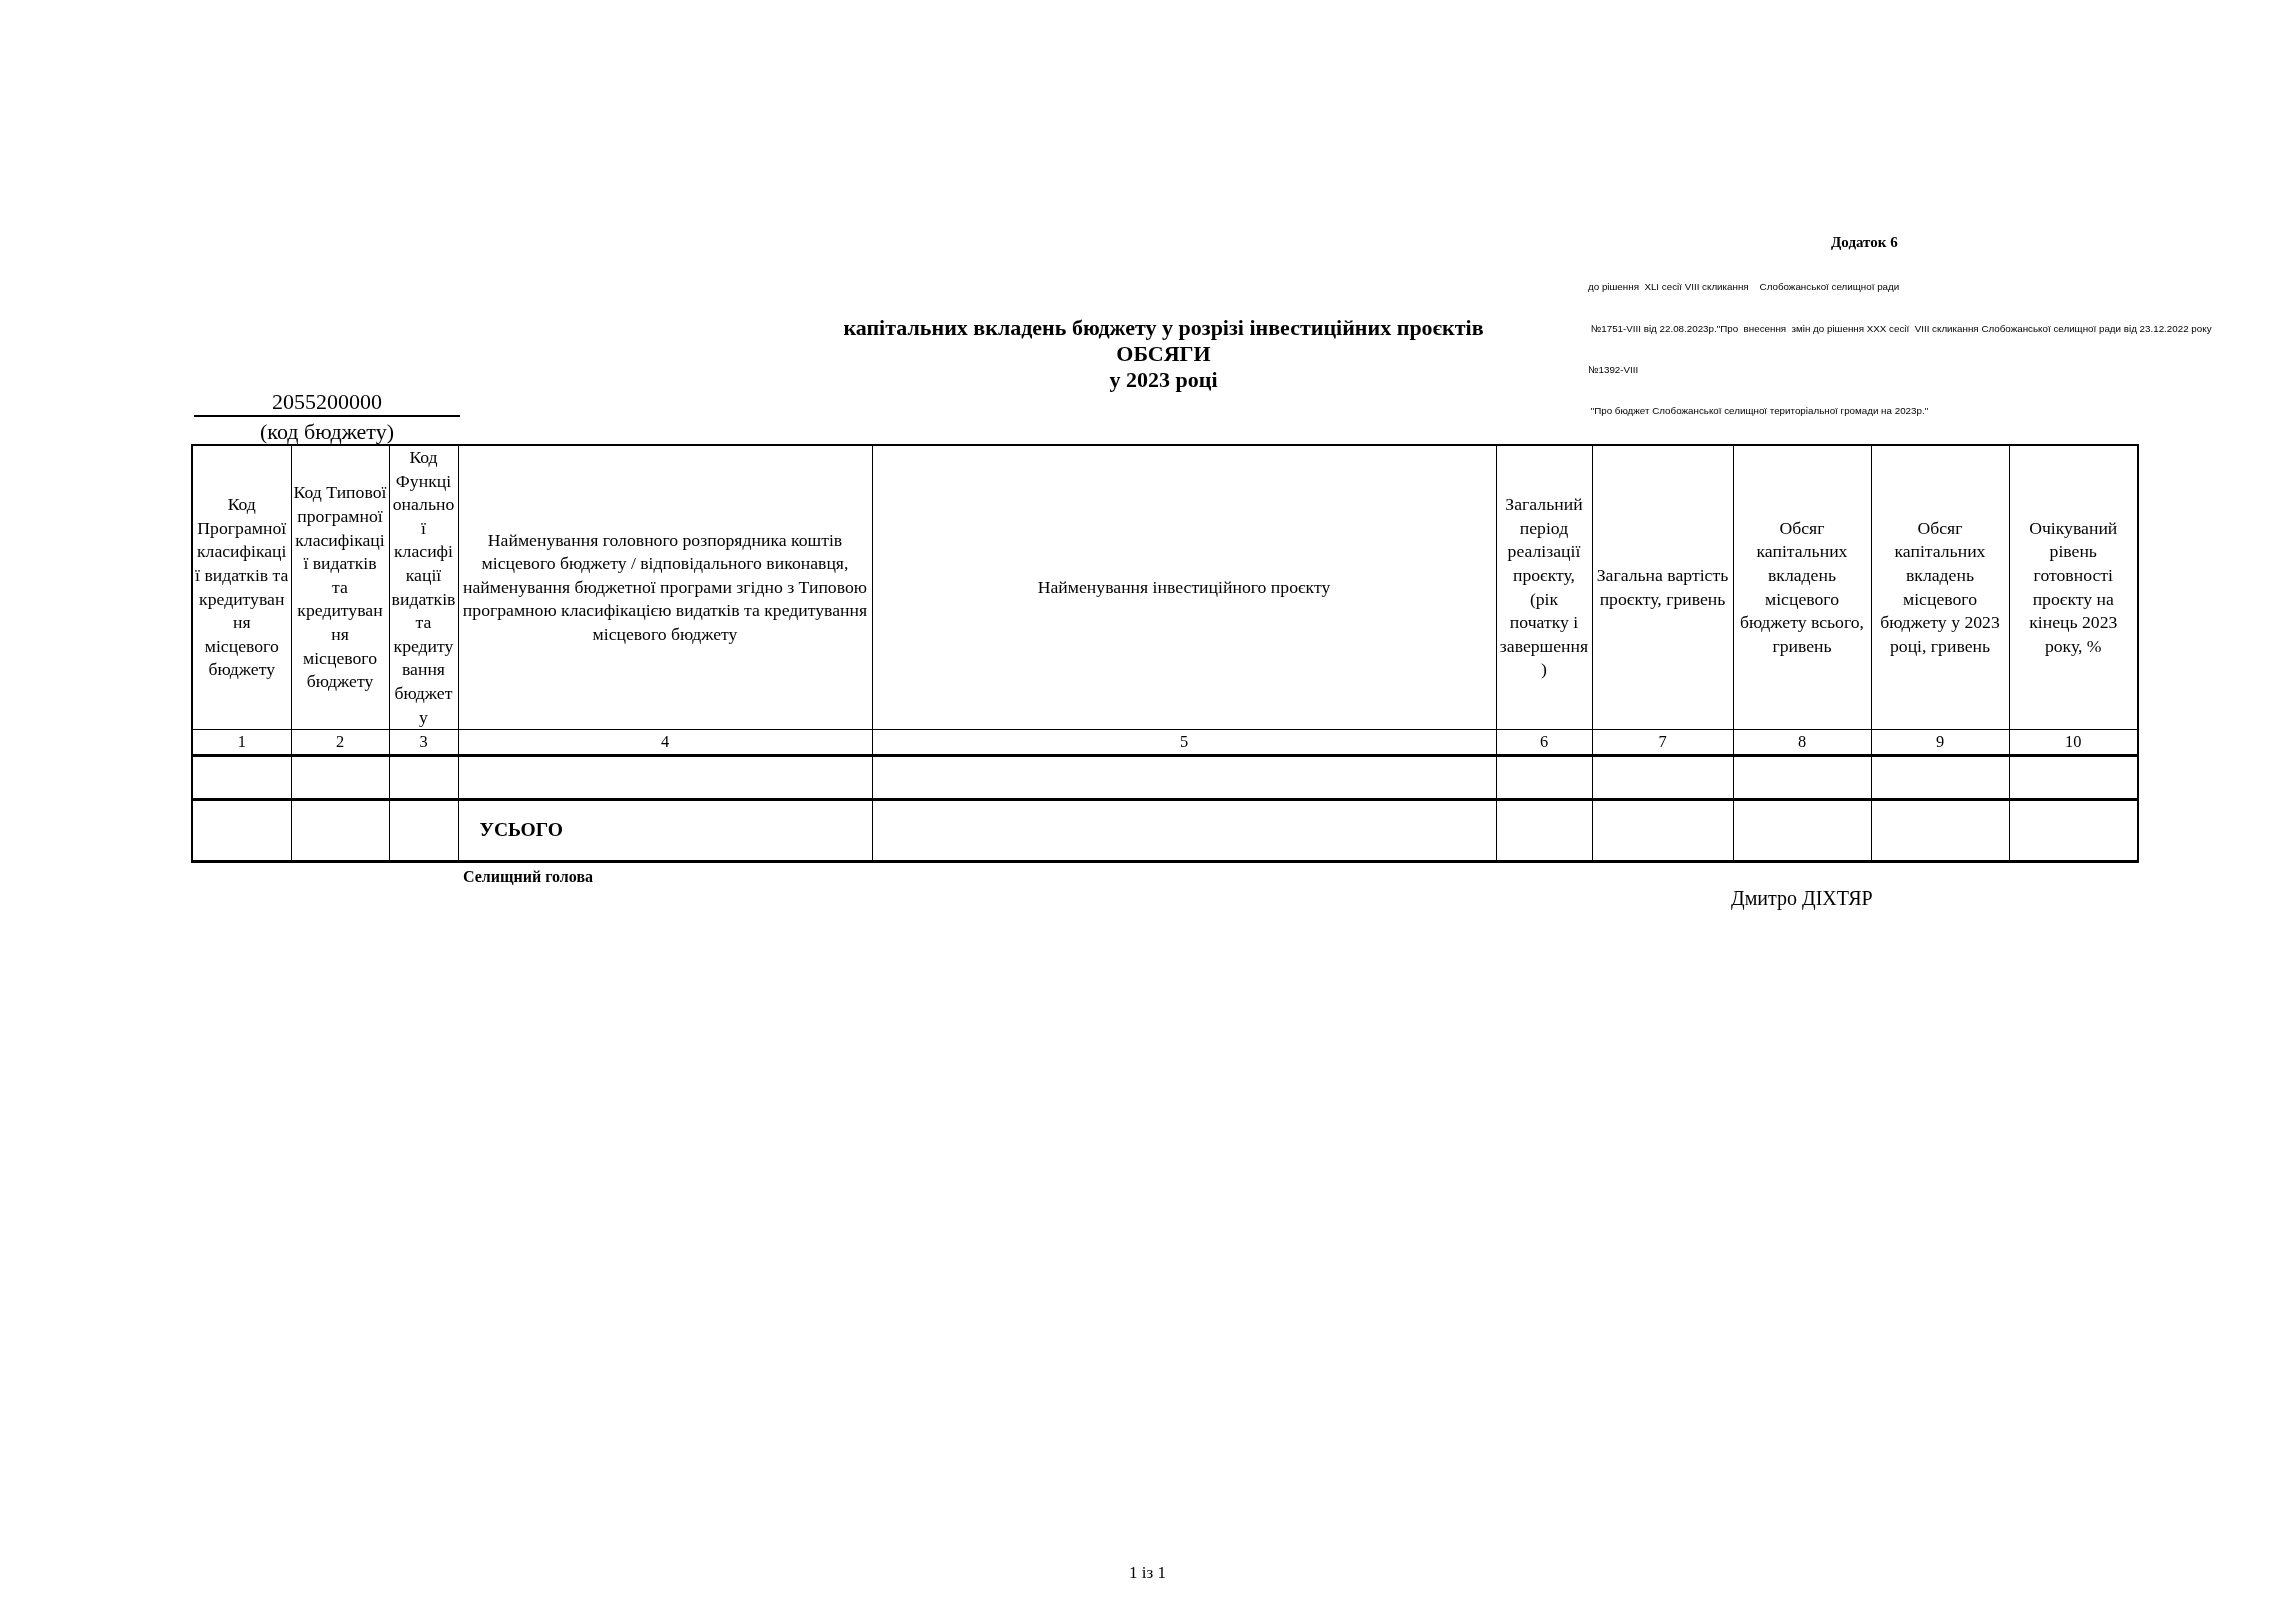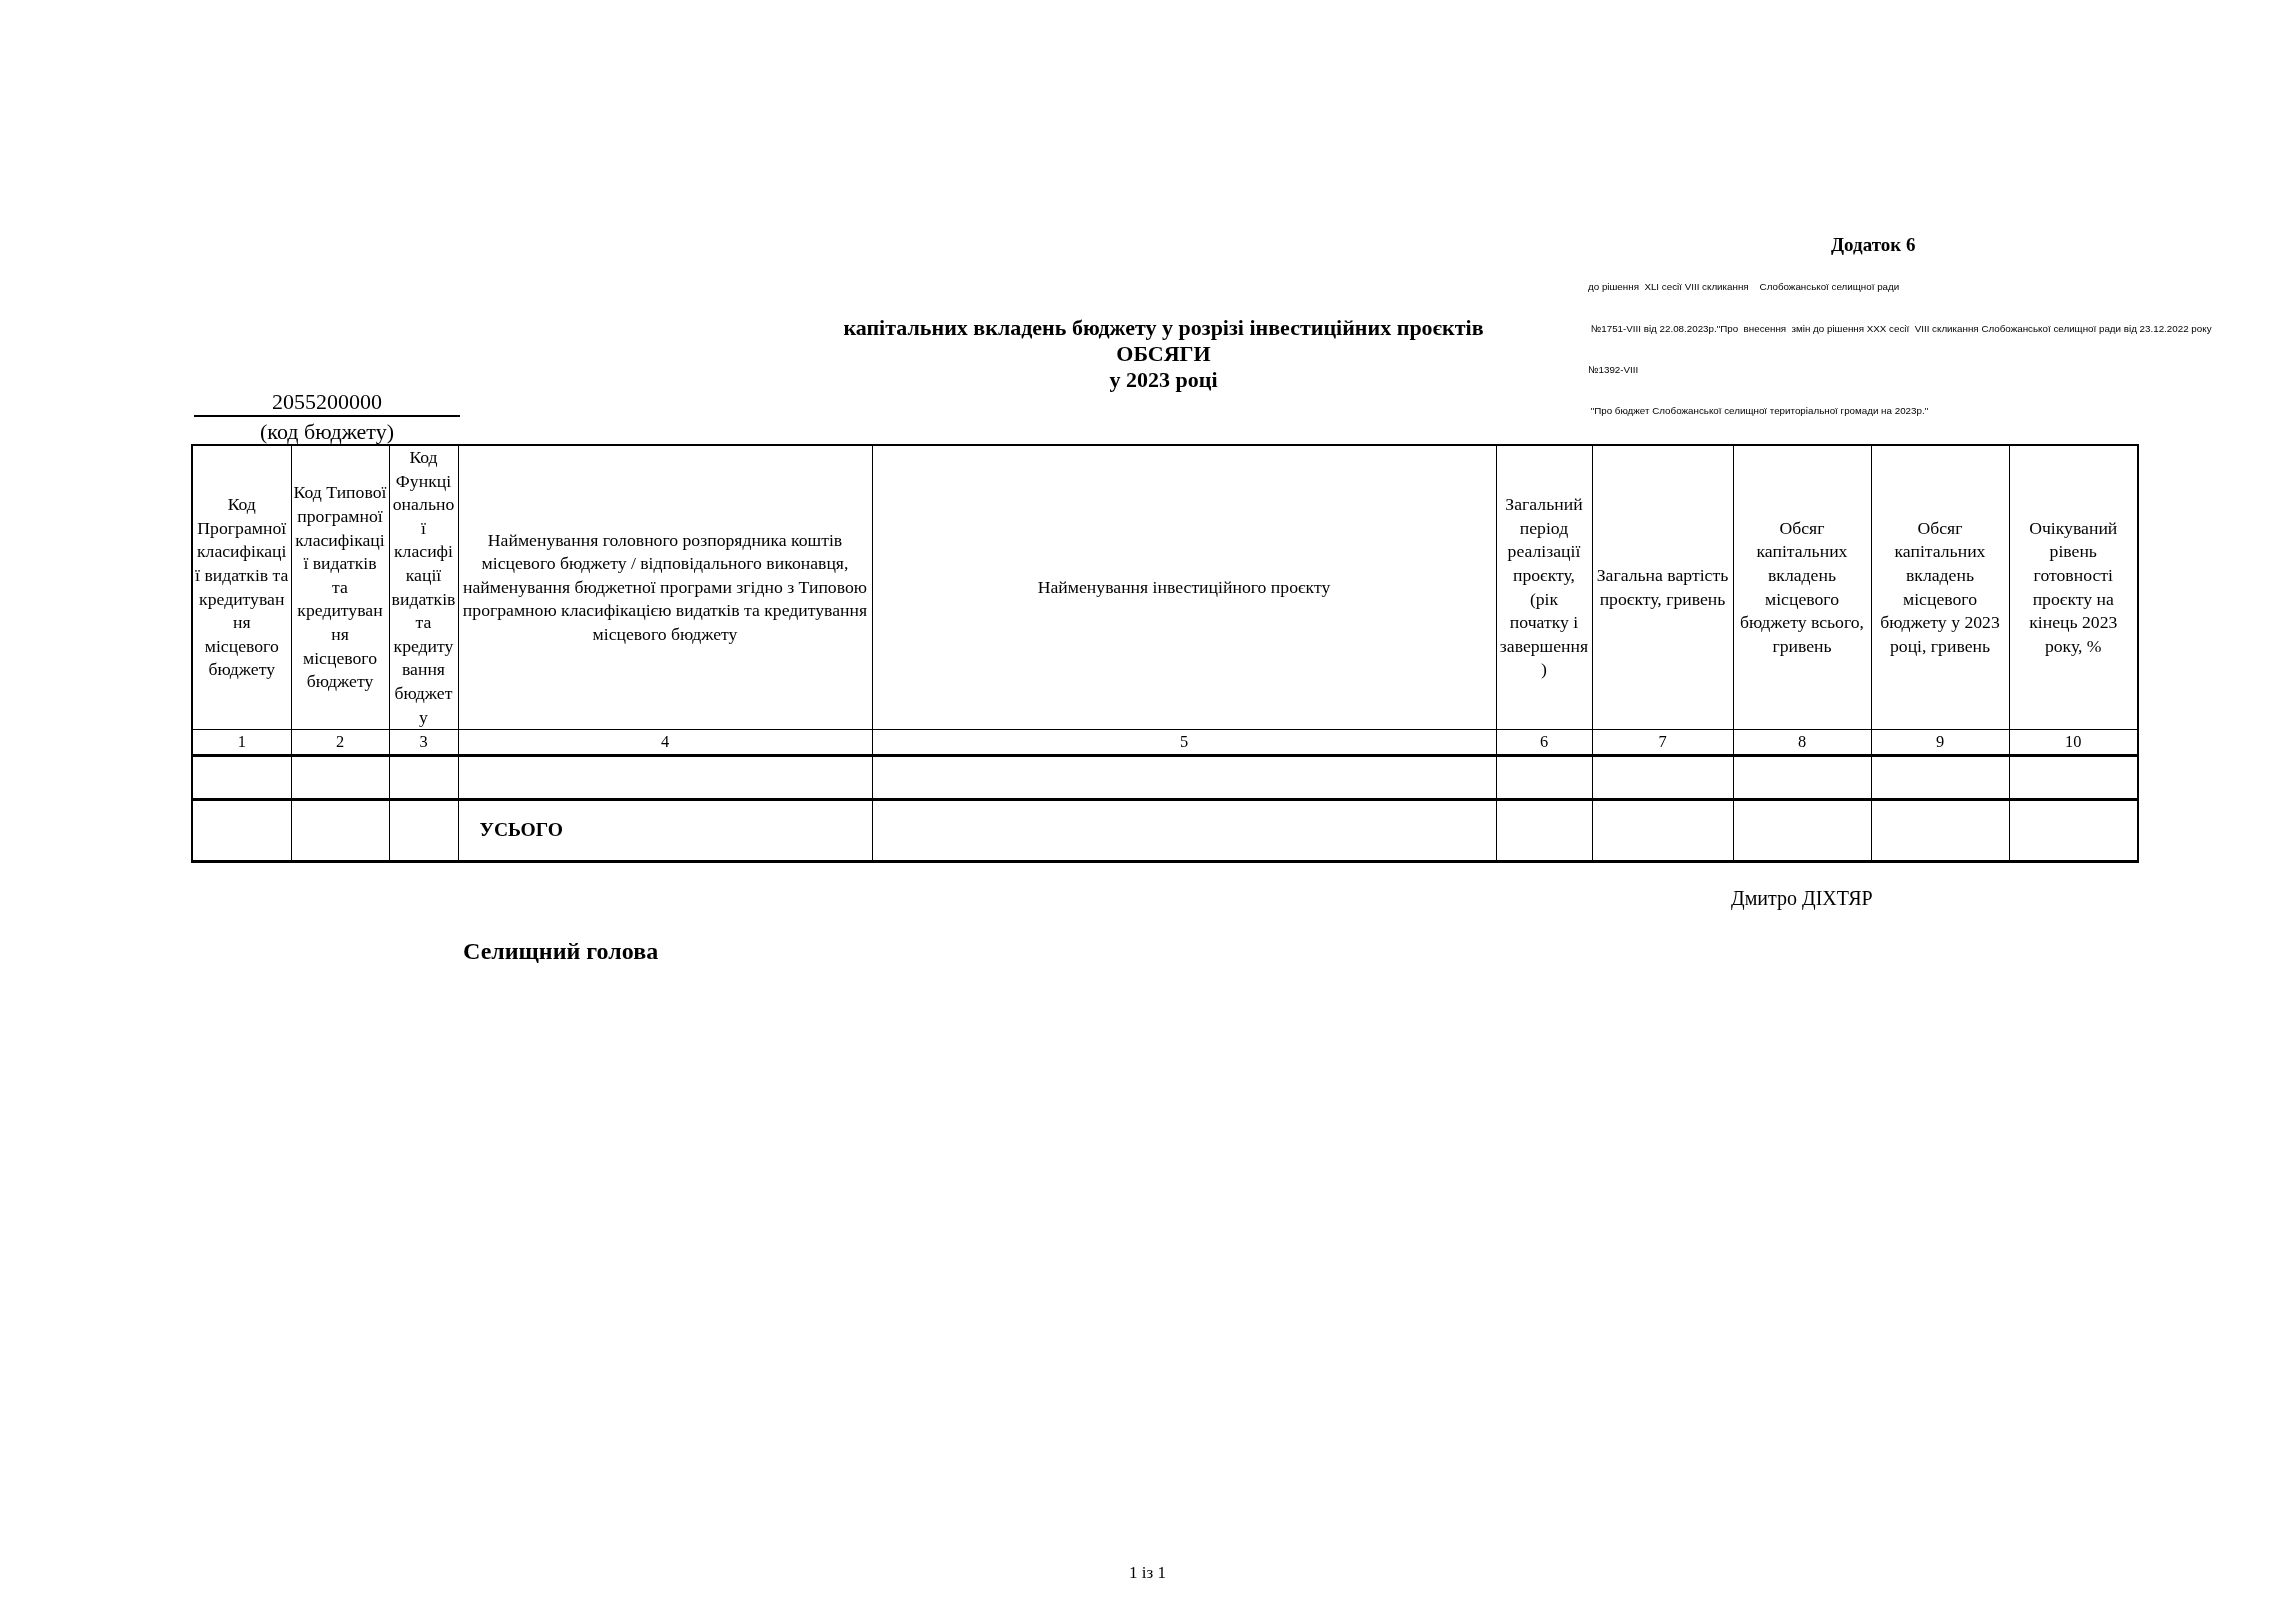--- a/index.html
+++ b/index.html
@@ -8,21 +8,21 @@
     position:relative;
     width:2295px; height:1623px;
     font-family:"Liberation Serif", serif;
     color:#000;
     overflow:hidden;
   }
 
   
   .appendix-title {
     position:absolute; left:1831px; top:234px;
-    font-size:19px; font-weight:bold; white-space:pre;
+    font-size:15px; font-weight:bold; white-space:pre;
   }
   .appendix-lines {
     position:absolute; left:1588px; top:253px;
     font-family:"Liberation Sans", sans-serif;
     font-size:9.8px; line-height:13.7px; white-space:pre;
   }
   .appendix-lines div { white-space:pre; }
 
   
   .doc-title {
@@ -63,22 +63,22 @@
     border-bottom:3.3px solid #000; padding:0;
   }
   tr.empty-row td { height:44px; border-bottom:3.3px solid #000; }
   tr.total-row td { height:62px; border-bottom:3.3px solid #000; }
   tr.total-row td.total-cell {
     text-align:left; font-weight:bold; font-size:19.6px; padding-left:21px;
   }
 
   
   .sig-role {
-    position:absolute; left:463px; top:938px;
-    font-size:24px; font-weight:bold; white-space:pre;
+    position:absolute; left:463px; top:868px;
+    font-size:16px; font-weight:bold; white-space:pre;
   }
   .sig-name {
     position:absolute; left:1731px; top:887px;
     font-size:20px; font-weight:normal; white-space:pre;text-align:right;
   }
 
   
   .page-footer {
     position:absolute; left:0; top:1563px; width:2295px;
     text-align:center; font-size:17px;

